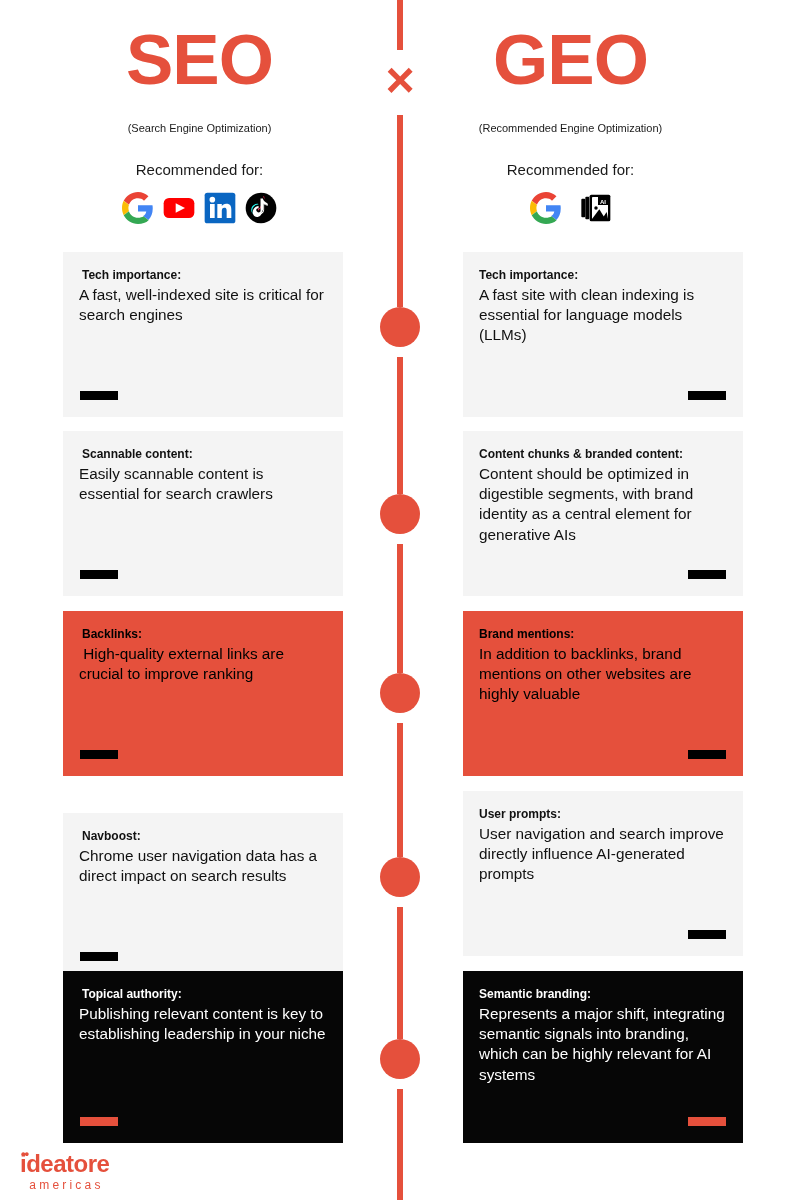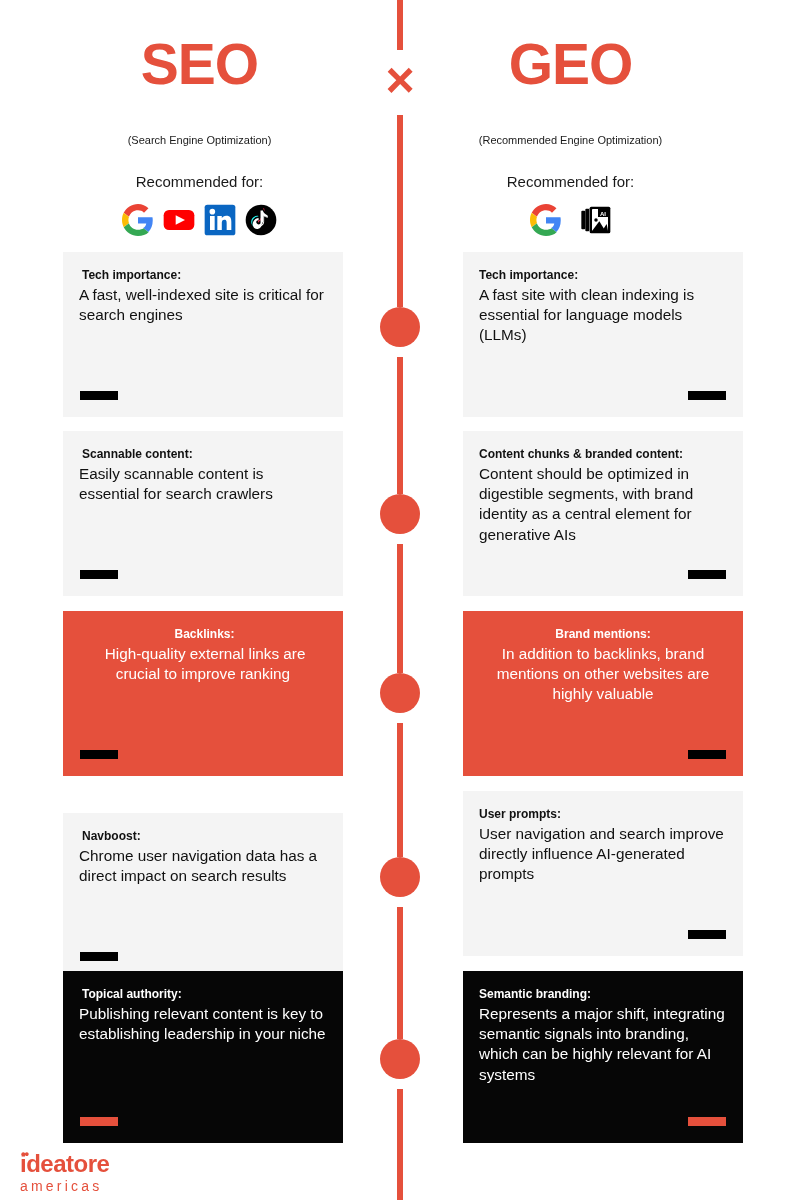--- a/index.html
+++ b/index.html
@@ -52,27 +52,27 @@
   .col-head {
     position: absolute;
     top: 0;
     width: 345px;
     text-align: center;
   }
   .col-head.left  { left: 27px; }
   .col-head.right { left: 398px; text-align: center; }
 
   .big-title {
-    font-size: 57px;
+    font-size: 71px;
     font-weight: bold;
     color: #E5503C;
     letter-spacing: -1px;
     line-height: 1;
     margin: 0;
-    padding-top: 36px;
+    padding-top: 24px;
     height: 92px;
   }
   .subtitle {
     font-size: 11px;
     color: #1a1a1a;
     margin: 0;
     padding-top: 6px;
     line-height: 1.2;
   }
   .rec-for {
@@ -112,21 +112,21 @@
     position: absolute;
     width: 280px;
     box-sizing: border-box;
     padding: 16px 16px 0 16px;
     z-index: 2;
   }
   .card.left  { left: 63px;  }
   .card.right { left: 463px; }
 
   .card.gray  { background: #F4F4F4; color: #111111; }
-  .card.red   { background: #E5503C; color: #ffffff; text-align: center; }
+  .card.red   { background: #E5503C; color: #000000; }
   .card.black { background: #060606; color: #ffffff; }
 
   .card-title {
     font-size: 12px;
     font-weight: bold;
     line-height: 1.22;
     margin: 0 0 2px 0;
   }
   .card.left .card-title { padding-left: 3px; }
   .card-body {
@@ -164,24 +164,24 @@
   .logo-dots {
     position: absolute;
     left: 1px;
     top: -5px;
     font-size: 13px;
     line-height: 1;
     color: #E5503C;
     letter-spacing: -1px;
   }
   .logo-sub {
-    font-size: 14px;
+    font-size: 12px;
     color: #E5503C;
     letter-spacing: 3.2px;
-    text-align: left;
+    text-align: center;
     width: 93px;
     padding-top: 2px;
   }
 </style>
 </head>
 <body>
 
 <div id="timeline">
   <div class="tl-seg" style="top:0px;   height:108px;"></div>
   <div class="tl-seg" style="top:115px; height:192px;"></div>

